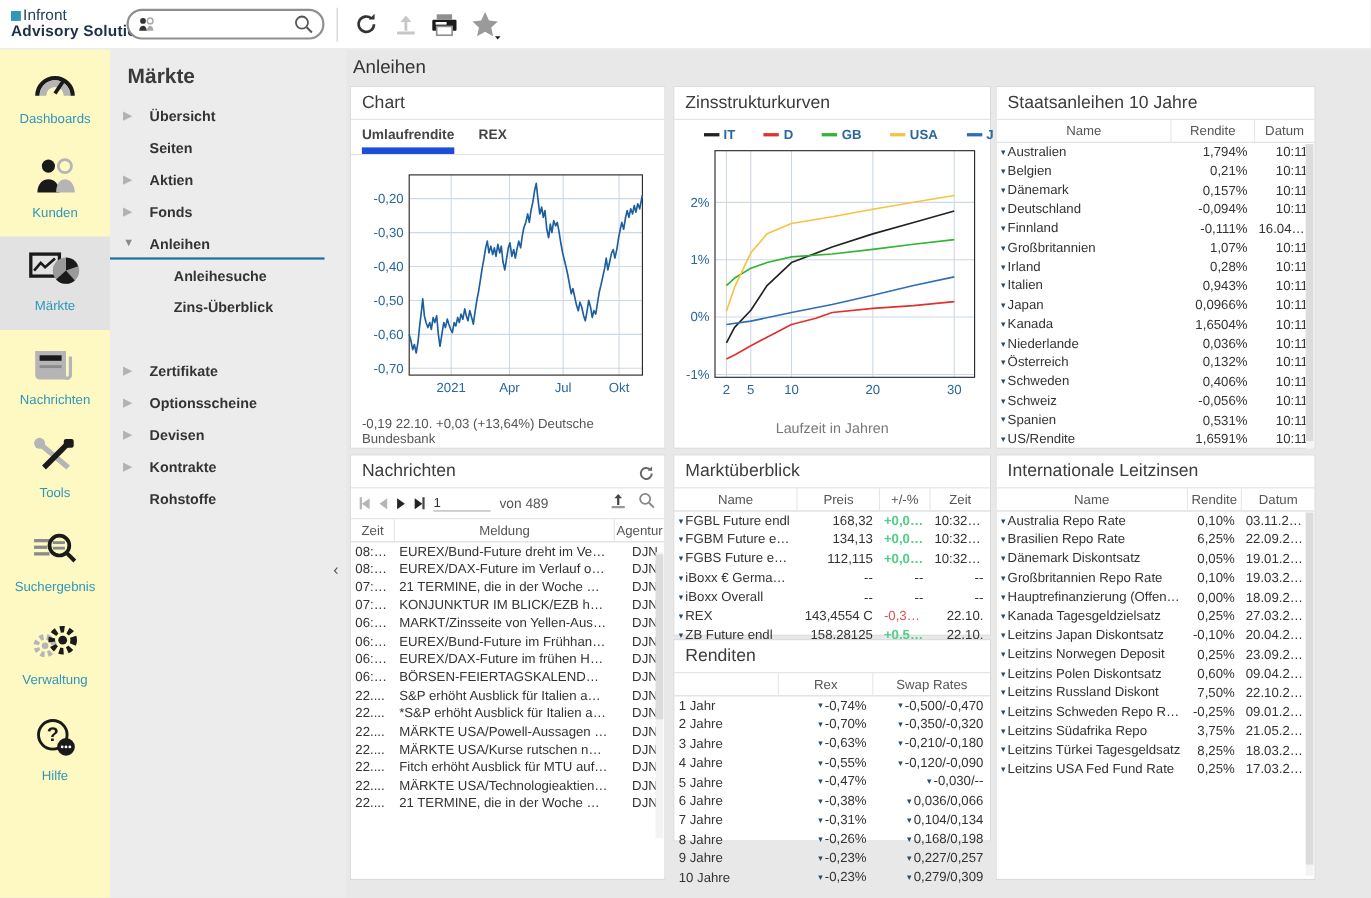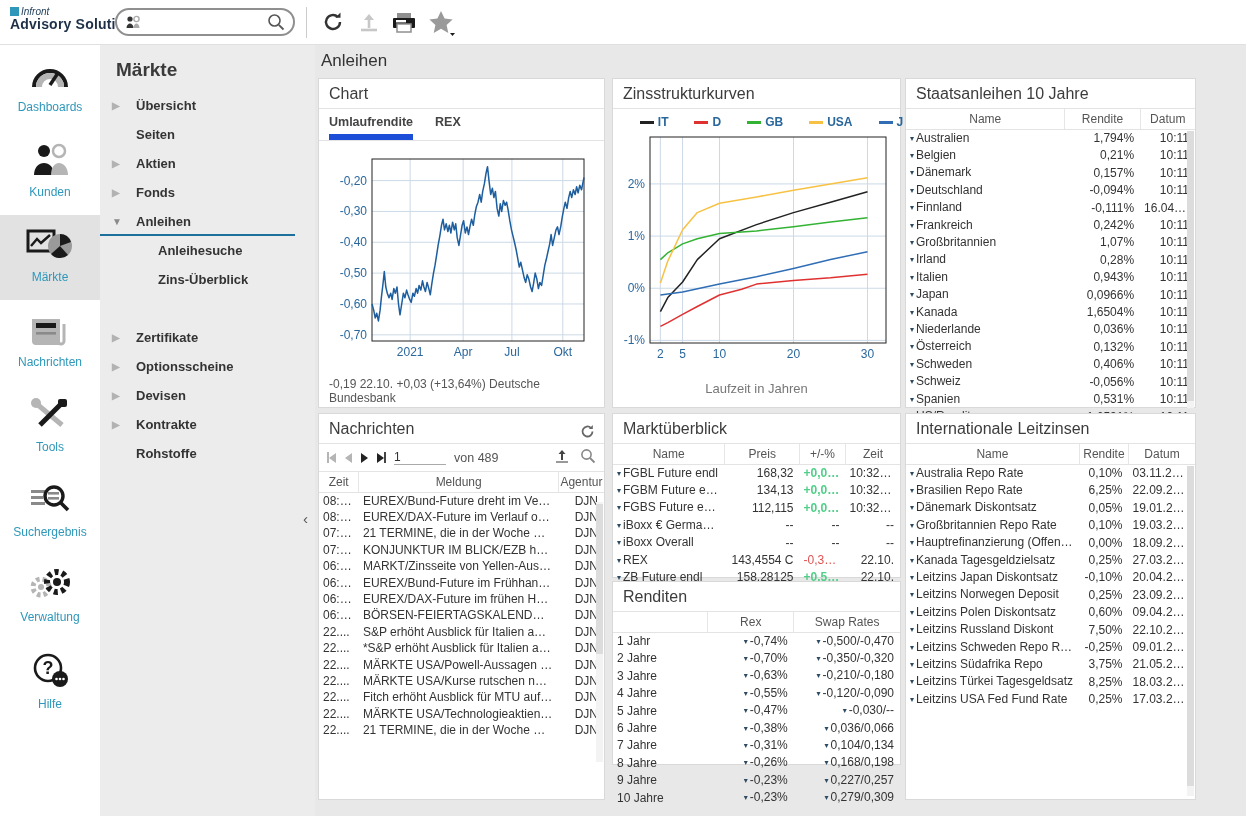--- a/index.html
+++ b/index.html
@@ -3,31 +3,31 @@
 <meta charset="utf-8">
 <style>
   * { margin:0; padding:0; box-sizing:border-box; }
   html,body { width:1246px; height:816px; overflow:hidden;
     font-family:"Liberation Sans", sans-serif; background:#e8e8e8; color:#333; }
 
   
   .topbar { position:absolute; left:0; top:0; width:1246px; height:45px; background:#fff;
     border-bottom:1px solid #e0e0e0; }
   .logo { position:absolute; left:10px; top:6px; line-height:1.1; }
-  .logo .l1 { font-size:10px; color:#24425c;font-style:italic; }
+  .logo .l1 { font-size:14px; color:#24425c; }
   .logo .l1 .sq { display:inline-block; width:9px; height:9px; background:#2e97ba; vertical-align:-1px; margin-right:2px; }
   .logo .l2 { font-size:14px; font-weight:bold; color:#1e3048; letter-spacing:.2px; }
   .searchbox { position:absolute; left:115px; top:8px; width:180px; height:28px;
     border:2px solid #8f8f8f; border-radius:15px; background:#fff; display:flex; align-items:center; padding:0 8px; }
   .searchbox input { border:none; outline:none; flex:1; font-size:12px; min-width:0; }
   .tb-divider { position:absolute; left:306px; top:7px; width:1px; height:31px; background:#ccc; }
   .tb-icon { position:absolute; top:9px; width:28px; height:28px; cursor:pointer; }
 
   
-  .sidebar { position:absolute; left:0; top:45px; width:100px; height:771px; background:#ffffff; }
+  .sidebar { position:absolute; left:0; top:45px; width:100px; height:771px; background:#fef9c3; }
   .side-item { position:relative; width:100px; height:85px; text-align:center; padding-top:12px; cursor:pointer; }
   .side-item.active { background:#e2e2e2; }
   .side-item .lbl { display:block; margin-top:5px; font-size:12px; color:#2e97ba; }
 
   
   .navpanel { position:absolute; left:100px; top:45px; width:215px; height:771px; background:#ececec; }
   .navpanel h1 { font-size:19px; font-weight:bold; color:#3a3a3a; padding:14px 0 10px 16px; }
   .tree { font-size:13px; font-weight:bold; color:#333; }
   .tree-item { position:relative; height:29px; line-height:29px; padding-left:36px; cursor:pointer; }
   .tree-item .arr { position:absolute; left:12px; top:0; color:#b2b2b2; font-size:10px; }
@@ -381,25 +381,20 @@
               <td><span class="tri">▾</span>Deutschland</td>
               <td class="r">-0,094%</td>
               <td class="r">10:11</td>
             </tr>
             <tr>
               <td><span class="tri">▾</span>Finnland</td>
               <td class="r">-0,111%</td>
               <td class="r">16.04.20</td>
             </tr>
             <tr>
-              <td><span class="tri">▾</span>Frankreich</td>
-              <td class="r">0,242%</td>
-              <td class="r">10:11</td>
-            </tr>
-            <tr>
               <td><span class="tri">▾</span>Großbritannien</td>
               <td class="r">1,07%</td>
               <td class="r">10:11</td>
             </tr>
             <tr>
               <td><span class="tri">▾</span>Irland</td>
               <td class="r">0,28%</td>
               <td class="r">10:11</td>
             </tr>
             <tr>

